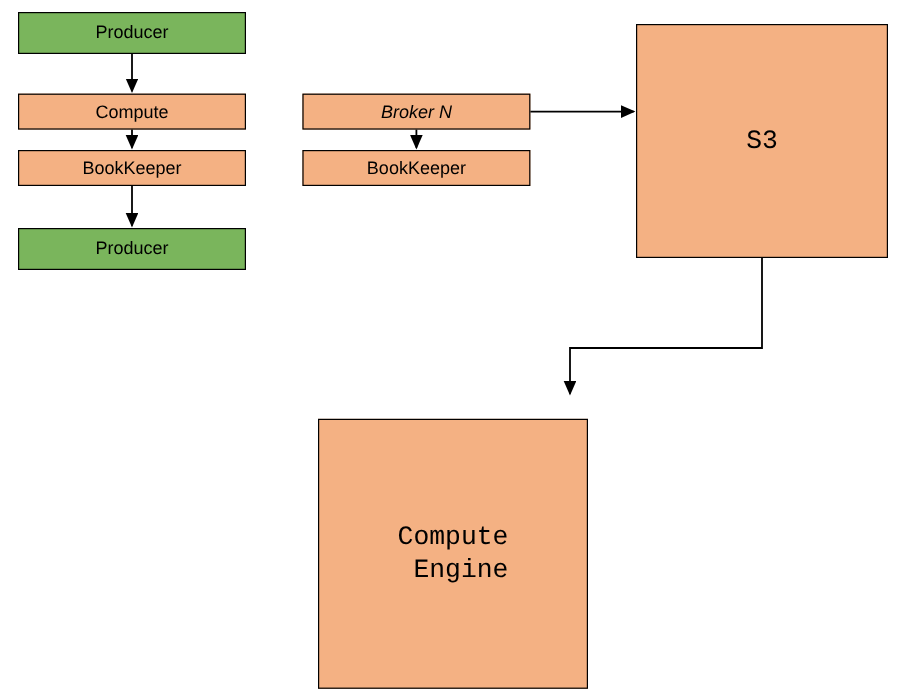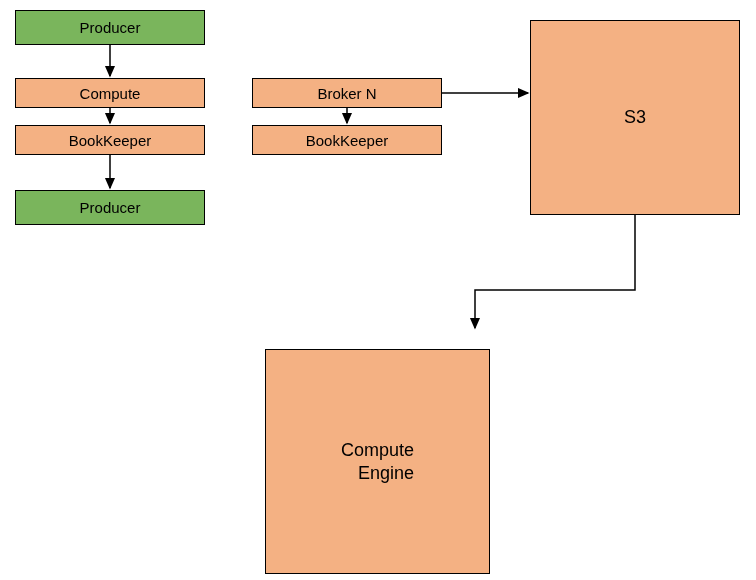--- a/index.html
+++ b/index.html
@@ -15,41 +15,41 @@
       border: 1px solid #000000;
       display: flex;
       align-items: center;
       justify-content: center;
       text-align: right;
       font-size: 15px;
       color: #000;
     }
     .green { background: #7AB55C; }
     .orange { background: #F4B183; }
-    .big { font-size: 18px; }
+    .big { font-size: 22px; font-family: Liberation Mono, monospace; }
     .two-line { line-height: 1.25; white-space: pre-line; }
     svg.arrows {
       position: absolute;
       top: 0; left: 0;
       width: 756px; height: 580px;
       pointer-events: none;
     }
   </style>
 </head>
 <body>
 
 <div class="box green" style="left:15px; top:10px; width:190px; height:35px;">
   <span>Producer</span>
 </div>
 
 <div class="box orange" style="left:15px; top:78px; width:190px; height:30px;">
   <span>Compute</span>
 </div>
 
-<div class="box orange" style="left:252px; top:78px; width:190px; height:30px;">
+<div class="box orange" style="left:252px; top:78px; width:190px; height:30px;font-style:italic;">
   <span>Broker N</span>
 </div>
 
 <div class="box orange" style="left:15px; top:125px; width:190px; height:30px;">
   <span>BookKeeper</span>
 </div>
 
 <div class="box orange" style="left:252px; top:125px; width:190px; height:30px;">
   <span>BookKeeper</span>
 </div>

